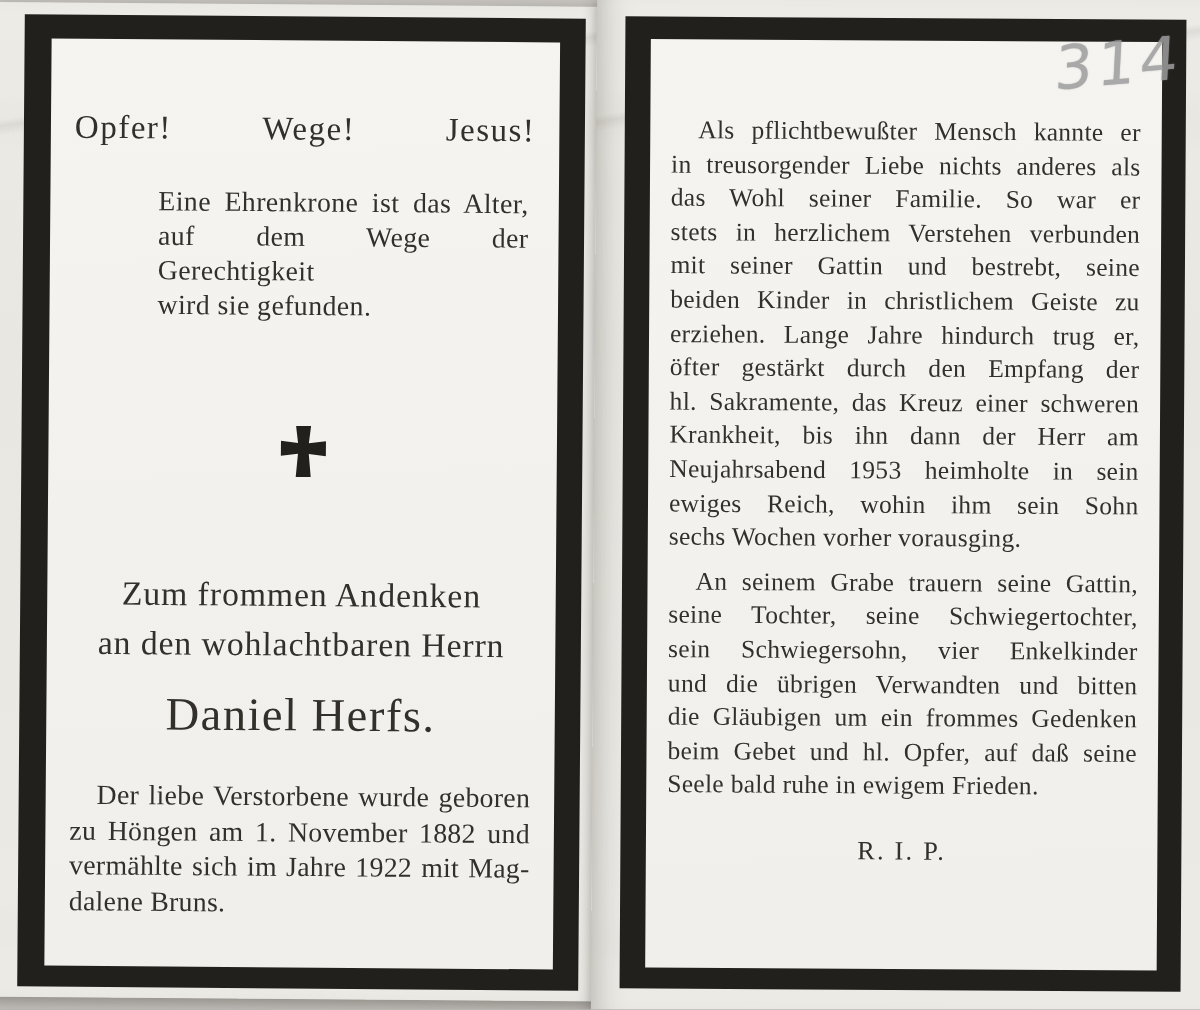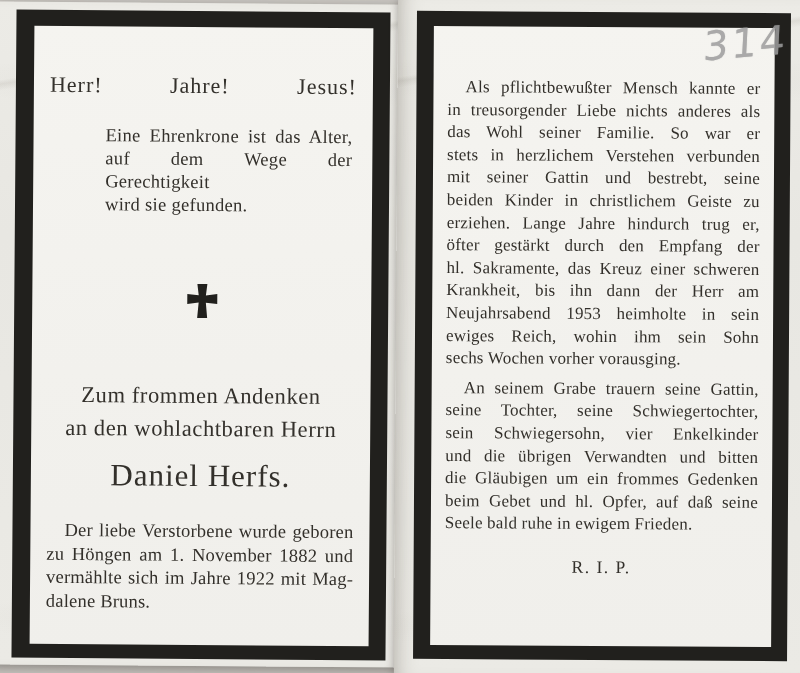--- a/index.html
+++ b/index.html
@@ -73,22 +73,22 @@
 </head>
 <body>
 
 <div class="scan">
 
   <div class="paper left">
     <div class="frame">
       <div class="inner">
 
         <div class="invocation">
-          <span>Herr!</span>
-          <span>Jahre!</span>
+          <span>Opfer!</span>
+          <span>Wege!</span>
           <span>Jesus!</span>
         </div>
 
         <div class="epigraph justify">
             <div class="tline first">Eine Ehrenkrone ist das Alter,</div>
             <div class="tline">auf dem Wege der Gerechtigkeit</div>
             <div class="tline last">wird sie gefunden.</div>
           </div>
 
         <div class="cross-row">

